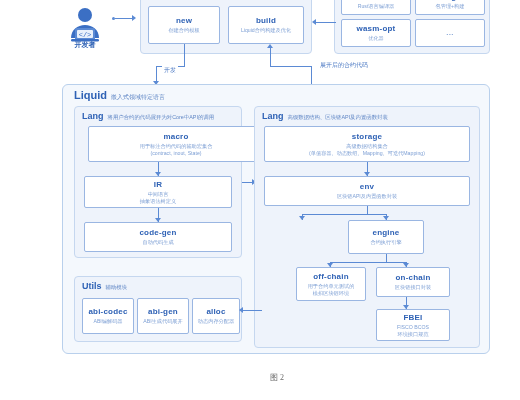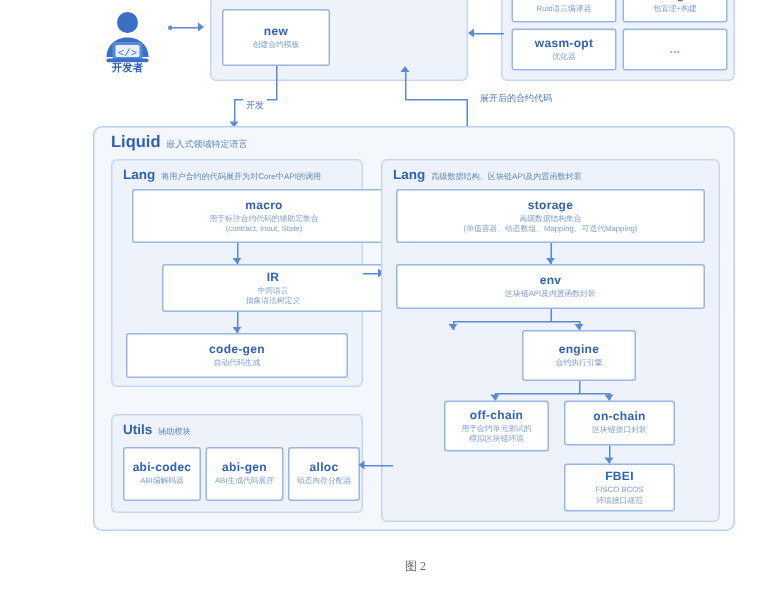--- a/index.html
+++ b/index.html
@@ -74,20 +74,24 @@
 
   <div class="dot" style="left:112px;top:17px;"></div>
   <div class="ln lh" style="left:115px;top:18px;width:18px;"></div>
   <div class="ar r" style="left:132px;top:15px;"></div>
 
   <div class="group" style="left:140px;top:-18px;width:172px;height:72px;"></div>
   <div class="box" style="left:148px;top:6px;width:72px;height:38px;">
     <div class="t">new</div>
     <div class="s">创建合约模板</div>
   </div>
+  <div class="box" style="left:228px;top:6px;width:76px;height:38px;">
+    <div class="t">build</div>
+    <div class="s">Liquid合约构建及优化</div>
+  </div>
 
   <div class="group" style="left:334px;top:-18px;width:156px;height:72px;"></div>
   <div class="box" style="left:341px;top:-13px;width:70px;height:28px;">
     <div class="t">rustc</div>
     <div class="s">Rust语言编译器</div>
   </div>
   <div class="box" style="left:415px;top:-13px;width:70px;height:28px;">
     <div class="t">cargo</div>
     <div class="s">包管理+构建</div>
   </div>
@@ -127,21 +131,21 @@
   </div>
 
   <div class="box" style="left:88px;top:126px;width:176px;height:36px;">
     <div class="t">macro</div>
     <div class="s">用于标注合约代码的辅助宏集合</div>
     <div class="s2">(contract, inout, State)</div>
   </div>
   <div class="ln lv" style="left:158px;top:162px;height:14px;"></div>
   <div class="ar d" style="left:155px;top:172px;"></div>
 
-  <div class="box" style="left:84px;top:176px;width:148px;height:32px;margin-left:24px;">
+  <div class="box" style="left:84px;top:176px;width:148px;height:32px;">
     <div class="t">IR</div>
     <div class="s">中间语言</div>
     <div class="s2">抽象语法树定义</div>
   </div>
   <div class="ln lv" style="left:158px;top:208px;height:14px;"></div>
   <div class="ar d" style="left:155px;top:218px;"></div>
 
   <div class="box" style="left:84px;top:222px;width:148px;height:30px;">
     <div class="t">code-gen</div>
     <div class="s">自动代码生成</div>

